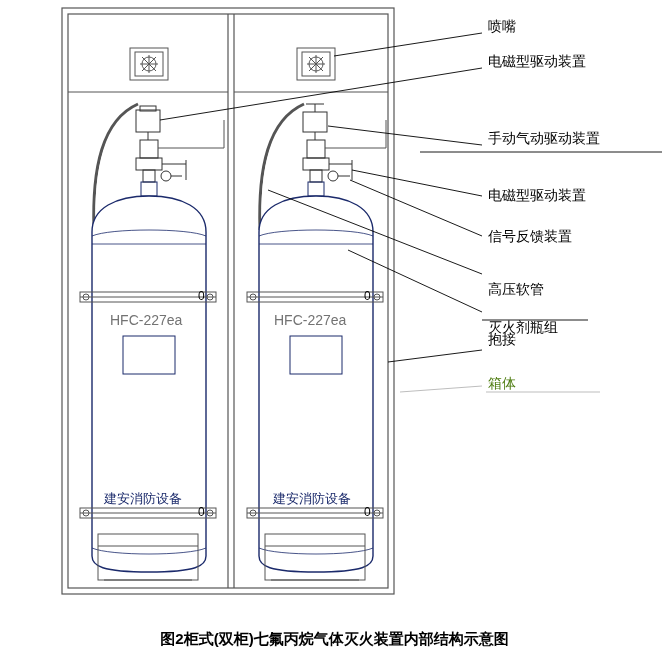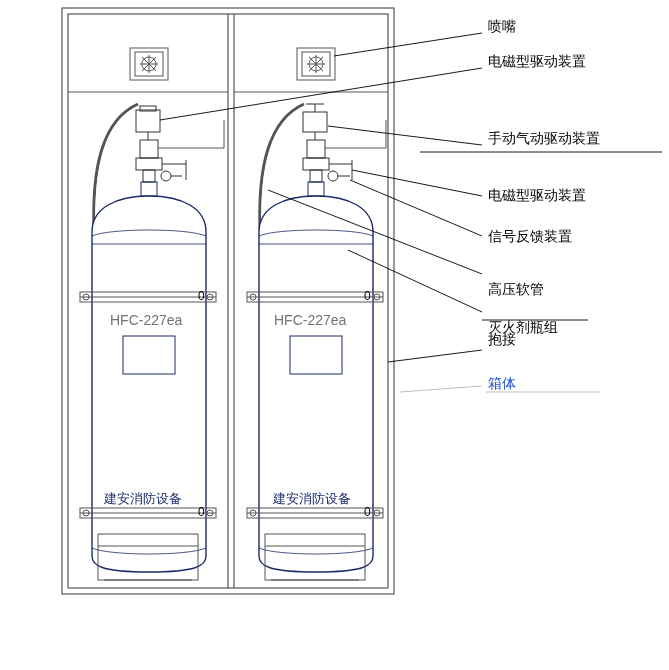--- a/index.html
+++ b/index.html
@@ -24,21 +24,21 @@
   }
   .label {
     position: absolute;
     font-family: "Liberation Sans", sans-serif;
     font-size: 14px;
     color: #000000;
     white-space: nowrap;
     line-height: 1.1;
   }
   .label-faint {
-    color: #1d4ed8;
+    color: #4d7c0f;
   }
   .cyl-text {
     position: absolute;
     font-family: "Liberation Sans", sans-serif;
     font-size: 14px;
     color: #737373;
     white-space: nowrap;
   }
   .cyl-text-cn {
     position: absolute;
@@ -278,13 +278,14 @@
   <div class="cyl-text" style="left:274px; top:312px;">HFC-227ea</div>
 
   <div class="cyl-text-cn" style="left:104px; top:466px;">建安消防设备</div>
   <div class="cyl-text-cn" style="left:273px; top:466px;">建安消防设备</div>
 
   <div class="zero" style="left:198px; top:289px;">0</div>
   <div class="zero" style="left:198px; top:505px;">0</div>
   <div class="zero" style="left:364px; top:289px;">0</div>
   <div class="zero" style="left:364px; top:505px;">0</div>
 
+  <div id="caption">图2柜式(双柜)七氟丙烷气体灭火装置内部结构示意图</div>
 </div>
 
 </body></html>

